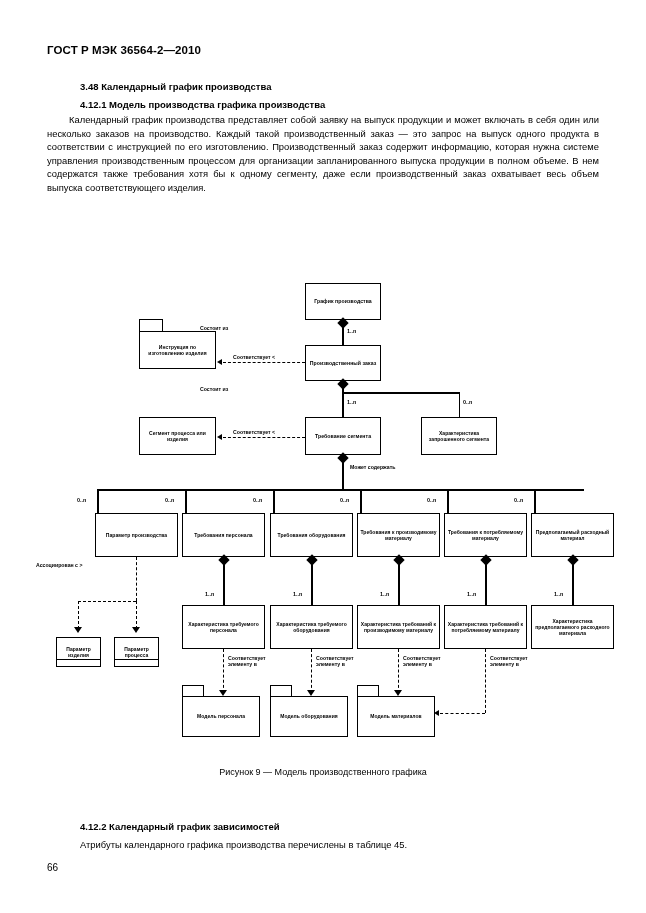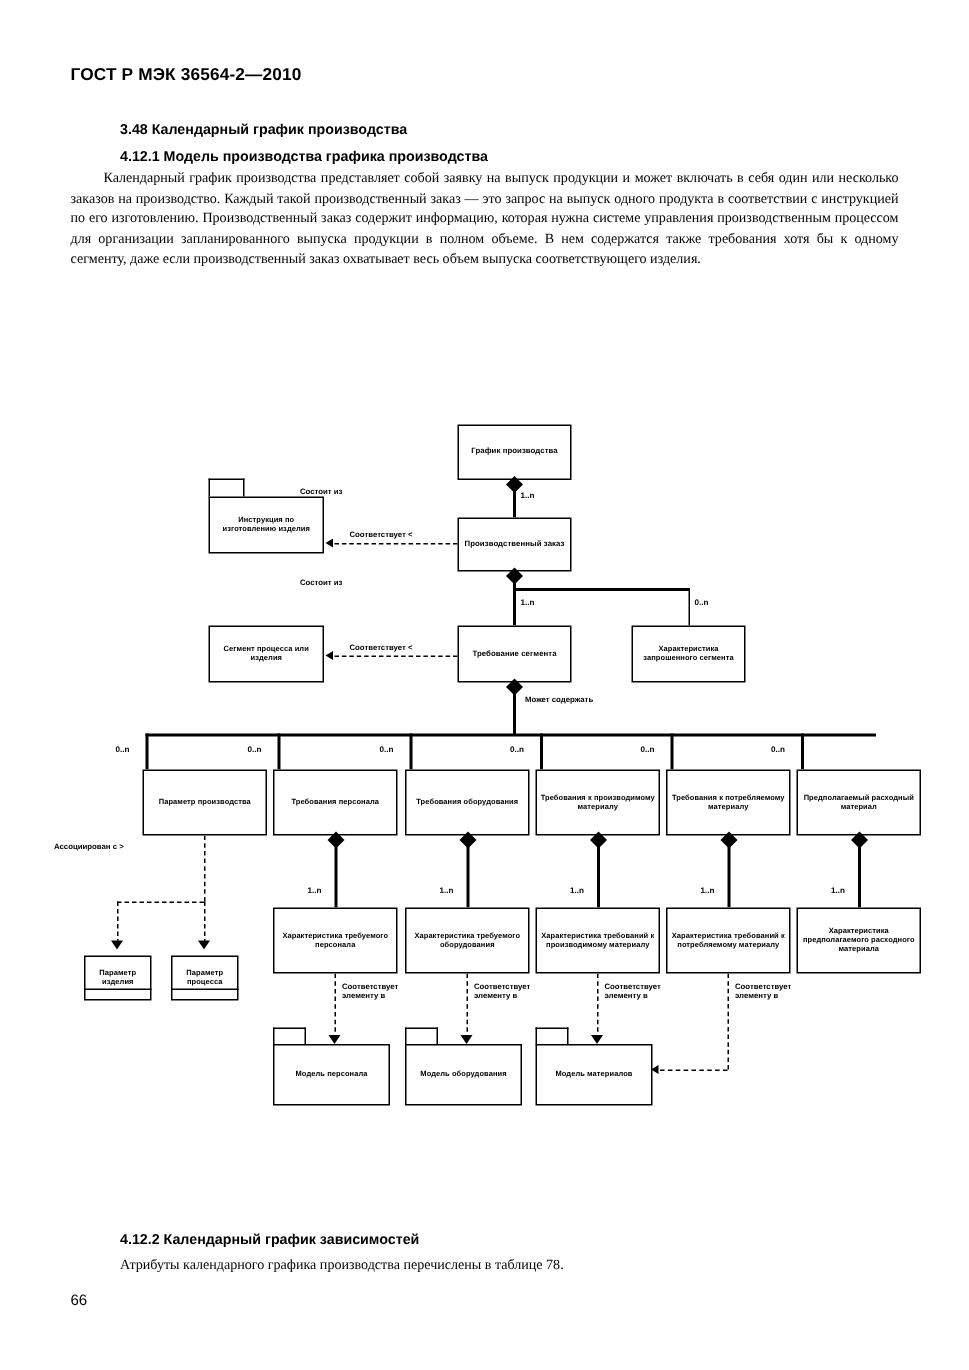--- a/index.html
+++ b/index.html
@@ -26,21 +26,20 @@
   }
   #h412{left:80px;top:81px;}
   #h4121{left:80px;top:99px;}
   #h4122{left:80px;top:821px;}
 
   .para{
     position:absolute;left:47px;width:552px;
     font-size:9.4px;line-height:13.5px;
     text-align:justify;
     text-justify:inter-word;
-    font-family:Liberation Serif, serif;
   }
   #p1{top:113px;}
   #p2{top:215px;}
   #p3{left:80px;top:838px;width:519px;text-align:left;}
   .para .ind{display:inline-block;width:22px;}
 
   .page-no{
     position:absolute;left:47px;top:862px;font-size:10px;
   }
 
@@ -259,19 +258,20 @@
     <div class="node small" style="left:182px;top:421px;width:78px;height:41px;">Модель персонала</div>
 
     <div class="tab" style="left:270px;top:410px;width:22px;height:12px;"></div>
     <div class="node small" style="left:270px;top:421px;width:78px;height:41px;">Модель оборудования</div>
 
     <div class="tab" style="left:357px;top:410px;width:22px;height:12px;"></div>
     <div class="node small" style="left:357px;top:421px;width:78px;height:41px;">Модель материалов</div>
 
   </div>
 
+  <div class="fig-caption">Рисунок 9 — Модель производственного графика</div>
 
   <div class="h-sub" id="h4122">4.12.2 Календарный график зависимостей</div>
-  <div class="para" id="p3">Атрибуты календарного графика производства перечислены в таблице 78.</div>
+  <div class="para" id="p3">Атрибуты календарного графика производства перечислены в таблице 45.</div>
 
   <div class="page-no">66</div>
 
 </div>
 
 </body></html>

